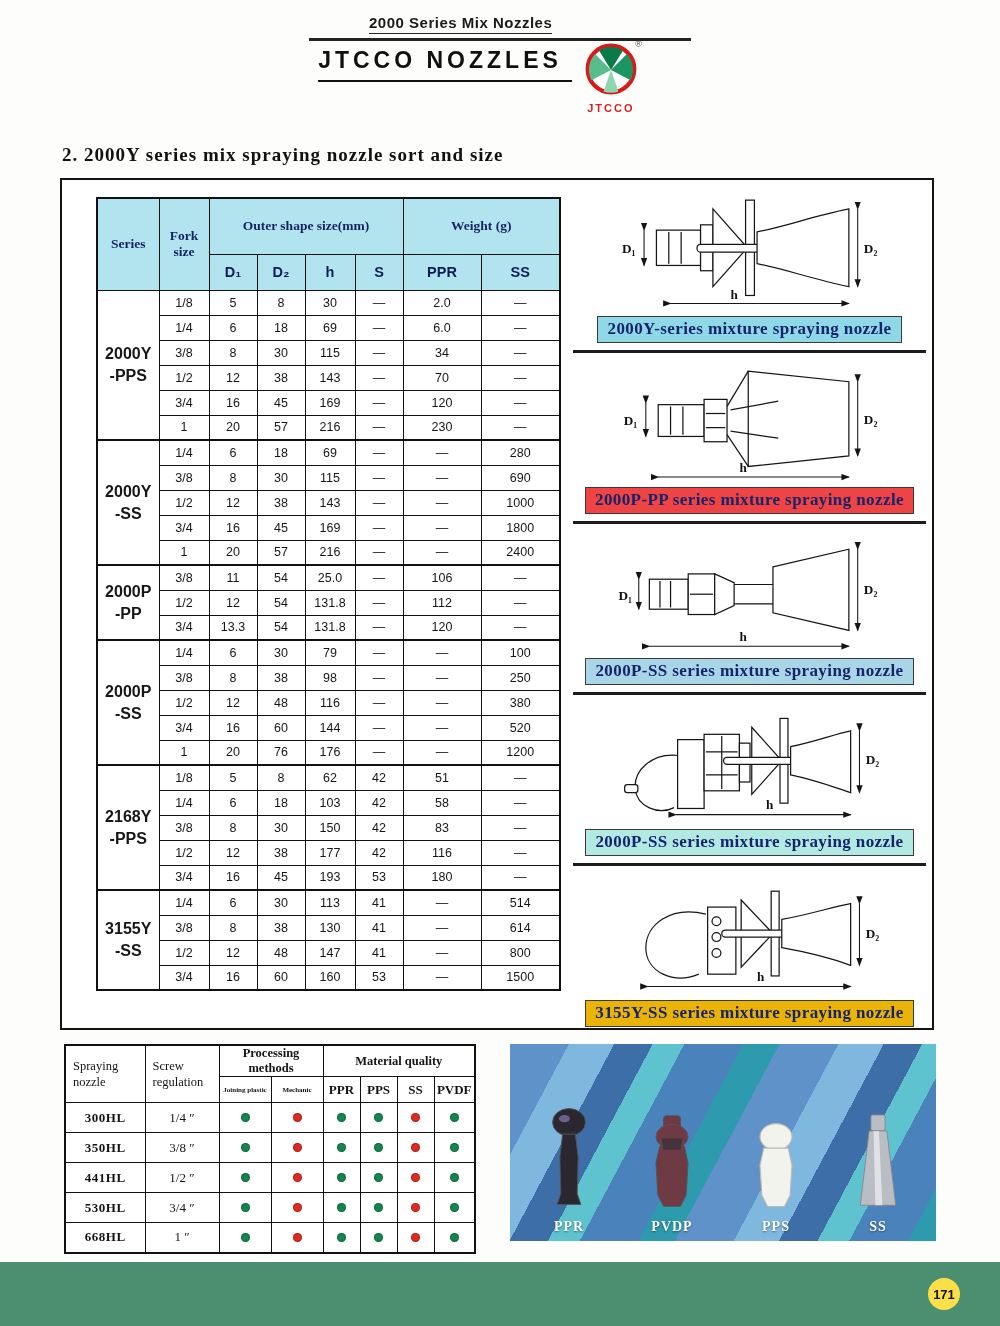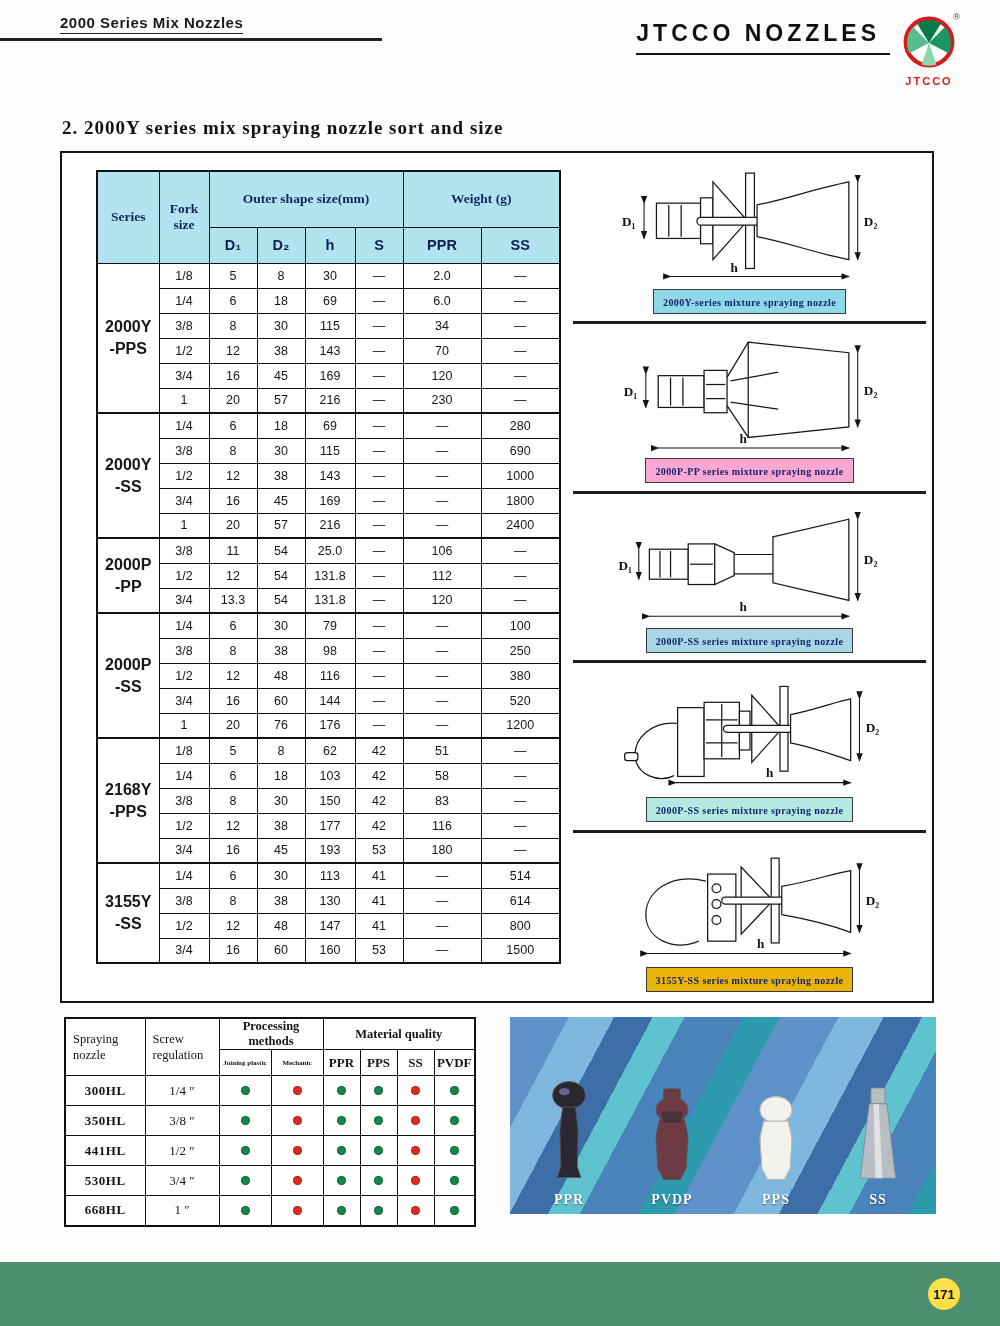--- a/index.html
+++ b/index.html
@@ -1,20 +1,20 @@
 <!DOCTYPE html>
 <html><head>
 <meta charset="utf-8">
 <style>
   * { margin:0; padding:0; box-sizing:border-box; }
   body { background:#888; font-family:"Liberation Sans", sans-serif; }
   .page { width:1000px; height:1326px; background:#fdfdfb; position:relative; margin:0 auto; overflow:hidden; }
 
   
-  .header { display:flex; justify-content:space-between; align-items:flex-start; padding-top:14px; }
+  .header { display:flex; justify-content:space-between; align-items:center; padding-top:14px;flex-direction:column; }
   .header-left { width:382px; border-bottom:3px solid #222; padding:0 0 6px 60px; }
   .ht { font-size:15px; font-weight:bold; color:#1a1a1a; border-bottom:1.5px solid #222; padding-bottom:2px; letter-spacing:.5px; }
   .header-right { display:flex; align-items:flex-start; padding-right:38px; }
   .brand-wrap { border-bottom:2px solid #111; padding:4px 10px 6px 0; margin-top:2px; }
   .brand { font-size:23px; font-weight:bold; letter-spacing:4px; color:#101010; }
   .logo { position:relative; width:66px; text-align:center; margin-left:6px; }
   .logo .reg { position:absolute; top:-2px; right:2px; font-size:9px; color:#444; }
   .logo-text { display:block; color:#d81f1f; font-weight:bold; font-size:11px; letter-spacing:2px; margin-top:1px; }
 
   
@@ -33,21 +33,21 @@
   table.size thead tr.r2 th { height:36px; font-family:"Liberation Sans", sans-serif; font-size:14.5px; color:#0d1d52; }
   table.size tbody td { height:25px; font-size:12.5px; color:#161616; }
   table.size .series-cell { font-weight:bold; white-space:pre-line; font-size:16px; line-height:1.35; }
   table.size tr.group-start td { border-top:2px solid #111; }
 
   .diagram-pane { flex:1; display:flex; flex-direction:column; padding:2px 6px; }
   .dsec { flex:1; display:flex; flex-direction:column; align-items:center; justify-content:flex-start; border-bottom:3px solid #1c1c1c; padding:4px 0 7px; }
   .dsec:last-child { border-bottom:none; }
   .dsec svg.draw { width:318px; height:128px; }
   .dcap { border:1px solid #3a3a3a; padding:2px 9px 3px; margin-top:2px; }
-  .dcap span { font-family:"Liberation Serif", serif; font-weight:bold; font-size:10px; color:#17246b; letter-spacing:.4px; white-space:nowrap; }
+  .dcap span { font-family:"Liberation Serif", serif; font-weight:bold; font-size:17px; color:#17246b; letter-spacing:.4px; white-space:nowrap; }
 
   
   .bottom-row { display:flex; margin:14px 0 0 64px; }
   table.screw { border-collapse:collapse; border:2px solid #111; align-self:flex-start; background:#fff; }
   table.screw th, table.screw td { border:1px solid #111; text-align:center; vertical-align:middle; color:#141414; }
   table.screw thead th { font-family:"Liberation Serif", serif; font-weight:bold; }
   table.screw th.two-line { white-space:pre-line; text-align:left; padding-left:7px; font-size:12.5px; font-weight:normal; line-height:1.3; }
   table.screw tr.hr1 th { height:27px; font-size:12.5px; }
   table.screw tr.hr2 th { height:26px; }
   table.screw th.tiny { font-size:7px; }
@@ -451,21 +451,21 @@
           <polygon class="lw" points="148,16 262,28 262,112 148,124"></polygon>
           <line class="ln" x1="124" y1="56" x2="148" y2="16"></line>
           <line class="ln" x1="124" y1="88" x2="148" y2="124"></line>
           <line class="ln" x1="128" y1="60" x2="182" y2="50"></line>
           <line class="ln" x1="128" y1="84" x2="182" y2="92"></line>
           <line class="dim" x1="272" y1="28" x2="272" y2="112" marker-start="url(#dimarrow)" marker-end="url(#dimarrow)"></line>
           <text class="dlabel" x="279" y="76">D₂</text>
           <line class="dim" x1="46" y1="136" x2="262" y2="136" marker-start="url(#dimarrow)" marker-end="url(#dimarrow)"></line>
           <text class="dlabel" x="138" y="130">h</text>
         </svg>
-        <div class="dcap" style="background: #f9a8d4;">
+        <div class="dcap" style="background: #ef4444;">
           <span>2000P-PP series mixture spraying nozzle</span>
         </div>
       </div>
 
       <div class="dsec">
         <svg class="draw" viewBox="0 0 300 145">
           <line class="dim" x1="24" y1="58" x2="24" y2="92" marker-start="url(#dimarrow)" marker-end="url(#dimarrow)"></line>
           <text class="dlabel" x="1" y="81">D₁</text>
           <rect class="lw" x="36" y="58" width="44" height="34"></rect>
           <line class="ln" x1="48" y1="60" x2="48" y2="90"></line>

